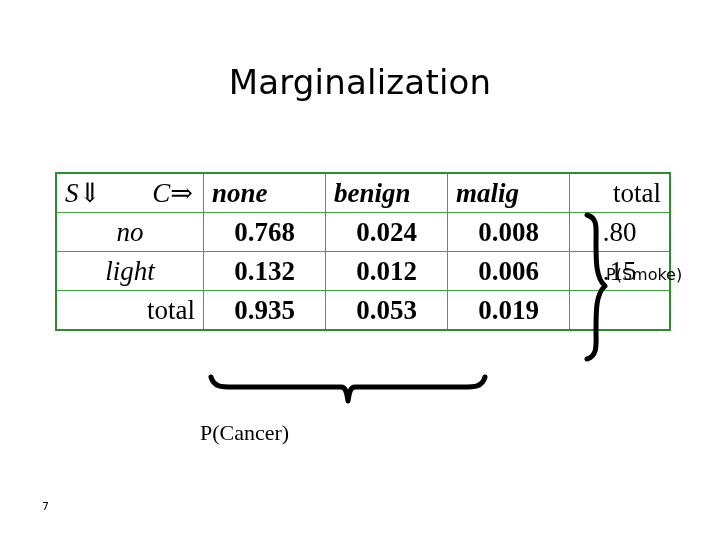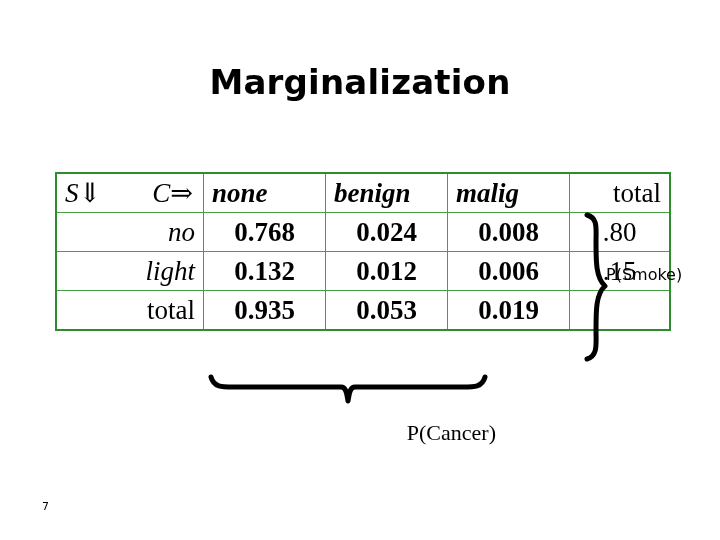--- a/index.html
+++ b/index.html
@@ -21,21 +21,21 @@
   }
 
   
   #slide-title {
     position: absolute;
     left: 0;
     top: 62px;
     width: 720px;
     text-align: center;
     font-family: "DejaVu Sans", sans-serif;
-    font-weight: 700;
+    font-weight: 400;
     font-size: 34px;
     line-height: 40px;
     color: #000000;
     letter-spacing: 0.2px;
   }
 
   
   #prob-table {
     position: absolute;
     left: 55px;
@@ -75,21 +75,21 @@
     font-style: italic;
     text-align: left;
     padding-left: 10px;
   }
   .hdr-roman {
     font-style: normal;
     text-align: right;
   }
   .row-label-italic {
     font-style: italic;
-    text-align: right;
+    text-align: center;
   }
   .row-label-roman {
     font-style: normal;
     text-align: right;
   }
   .num {
     text-align: center;
     font-style: normal;
   }
   .empty-cell { }
@@ -117,21 +117,21 @@
     font-size: 16px;
     color: #000000;
     white-space: nowrap;
     text-align: center;
   }
   #label-cancer {
     position: absolute;
     left: 200px;
     top: 420px;
     width: 296px;
-    text-align: right;
+    text-align: left;
     font-family: "Liberation Serif", "DejaVu Serif", serif;
     font-size: 22px;
     color: #000000;
     white-space: nowrap;
   }
 
   
   #page-number {
     position: absolute;
     left: 42px;

